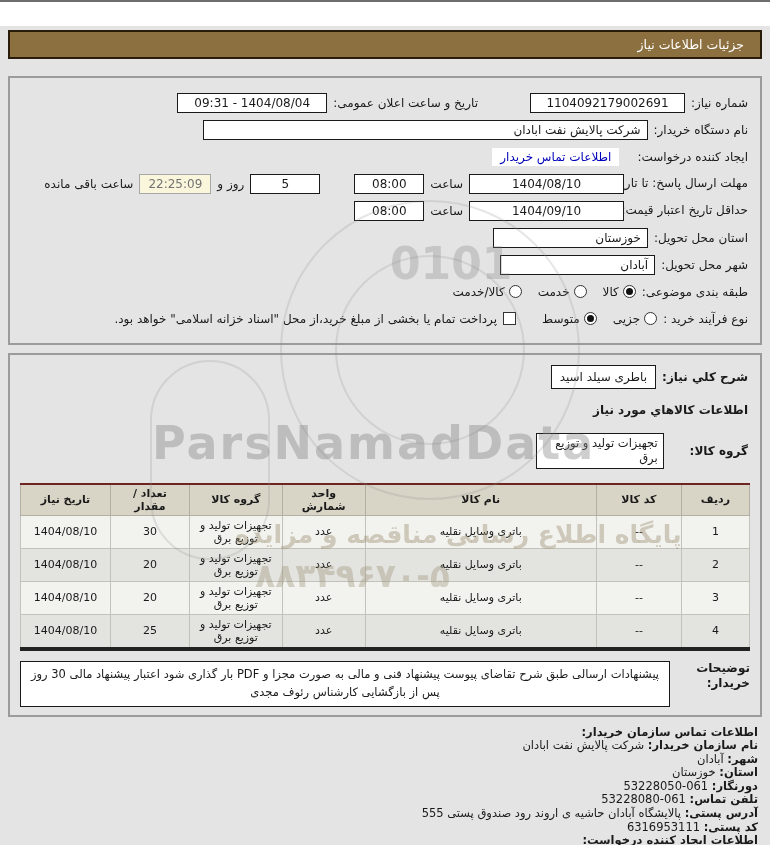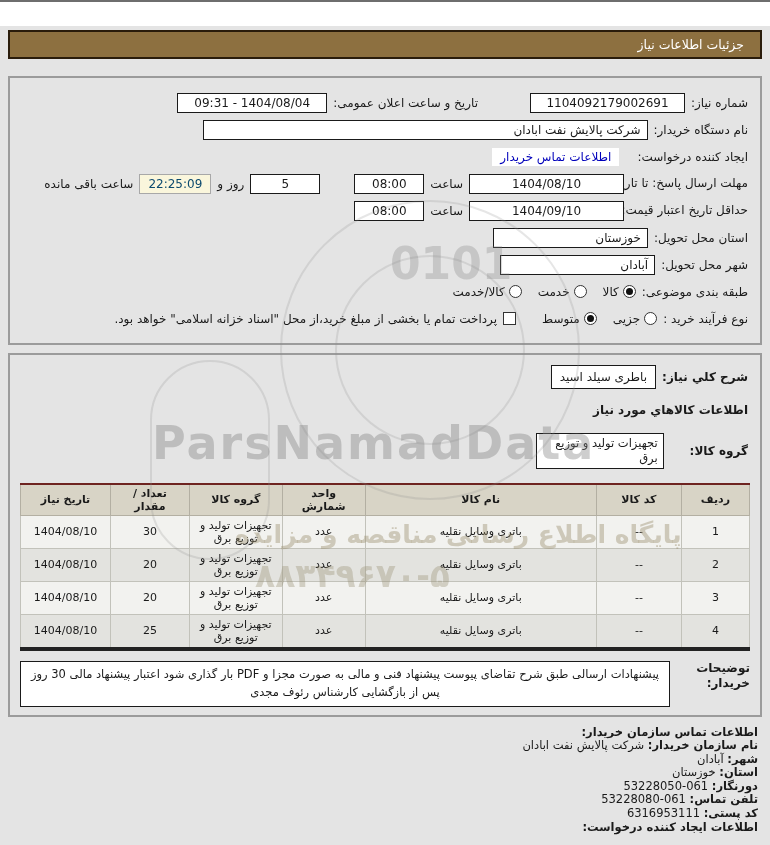--- a/index.html
+++ b/index.html
@@ -35,21 +35,21 @@
   }
   .ibox.txt { justify-content:flex-start; padding:0 6px; }
   .w155{width:155px}.w150{width:150px}.w70{width:70px}
   .wide1{width:445px}.wide2{width:375px}
   .gap{flex:0 0 52px}.gap2{flex:0 0 34px}.sgap{flex:0 0 12px}
   .linkbtn {
     background:#ffffff; color:#0000bb; padding:2px 8px;
     font-size:12px; white-space:nowrap; cursor:pointer;
   }
   .countdown {
-    background:#faf6dc; border:1px solid #a8a8a8; color:#0c4a6e;
+    background:#faf6dc; border:1px solid #a8a8a8; color:#737373;
     width:72px; height:20px; display:flex; align-items:center; justify-content:center;
   }
   .radio {
     width:13px; height:13px; border:1px solid #333; border-radius:50%;
     background:#fff; display:inline-flex; align-items:center; justify-content:center;
     margin-left:4px; flex:none;
   }
   .radio .dot { width:7px; height:7px; border-radius:50%; background:transparent; }
   .radio.sel .dot { background:#111; }
   .rlabel { margin-left:16px; white-space:nowrap; }
@@ -278,16 +278,17 @@
 
 </div>
 
 <div class="contact">
   <div class="cline"><b>اطلاعات تماس سازمان خریدار:</b></div>
   <div class="cline"><b>نام سازمان خریدار:</b> <span>شرکت پالایش نفت ابادان</span></div>
   <div class="cline"><b>شهر:</b> <span>آبادان</span></div>
   <div class="cline"><b>استان:</b> <span>خوزستان</span></div>
   <div class="cline"><b>دورنگار:</b> <span>061-53228050</span></div>
   <div class="cline"><b>تلفن تماس:</b> <span>061-53228080</span></div>
+  <div class="cline"><b>آدرس پستی:</b> <span>پالایشگاه آبادان حاشیه ی اروند رود صندوق پستی 555</span></div>
   <div class="cline"><b>کد پستی:</b> <span>6316953111</span></div>
   <div class="cline"><b>اطلاعات ایجاد کننده درخواست:</b></div>
 
 </div>
 
 </body></html>

